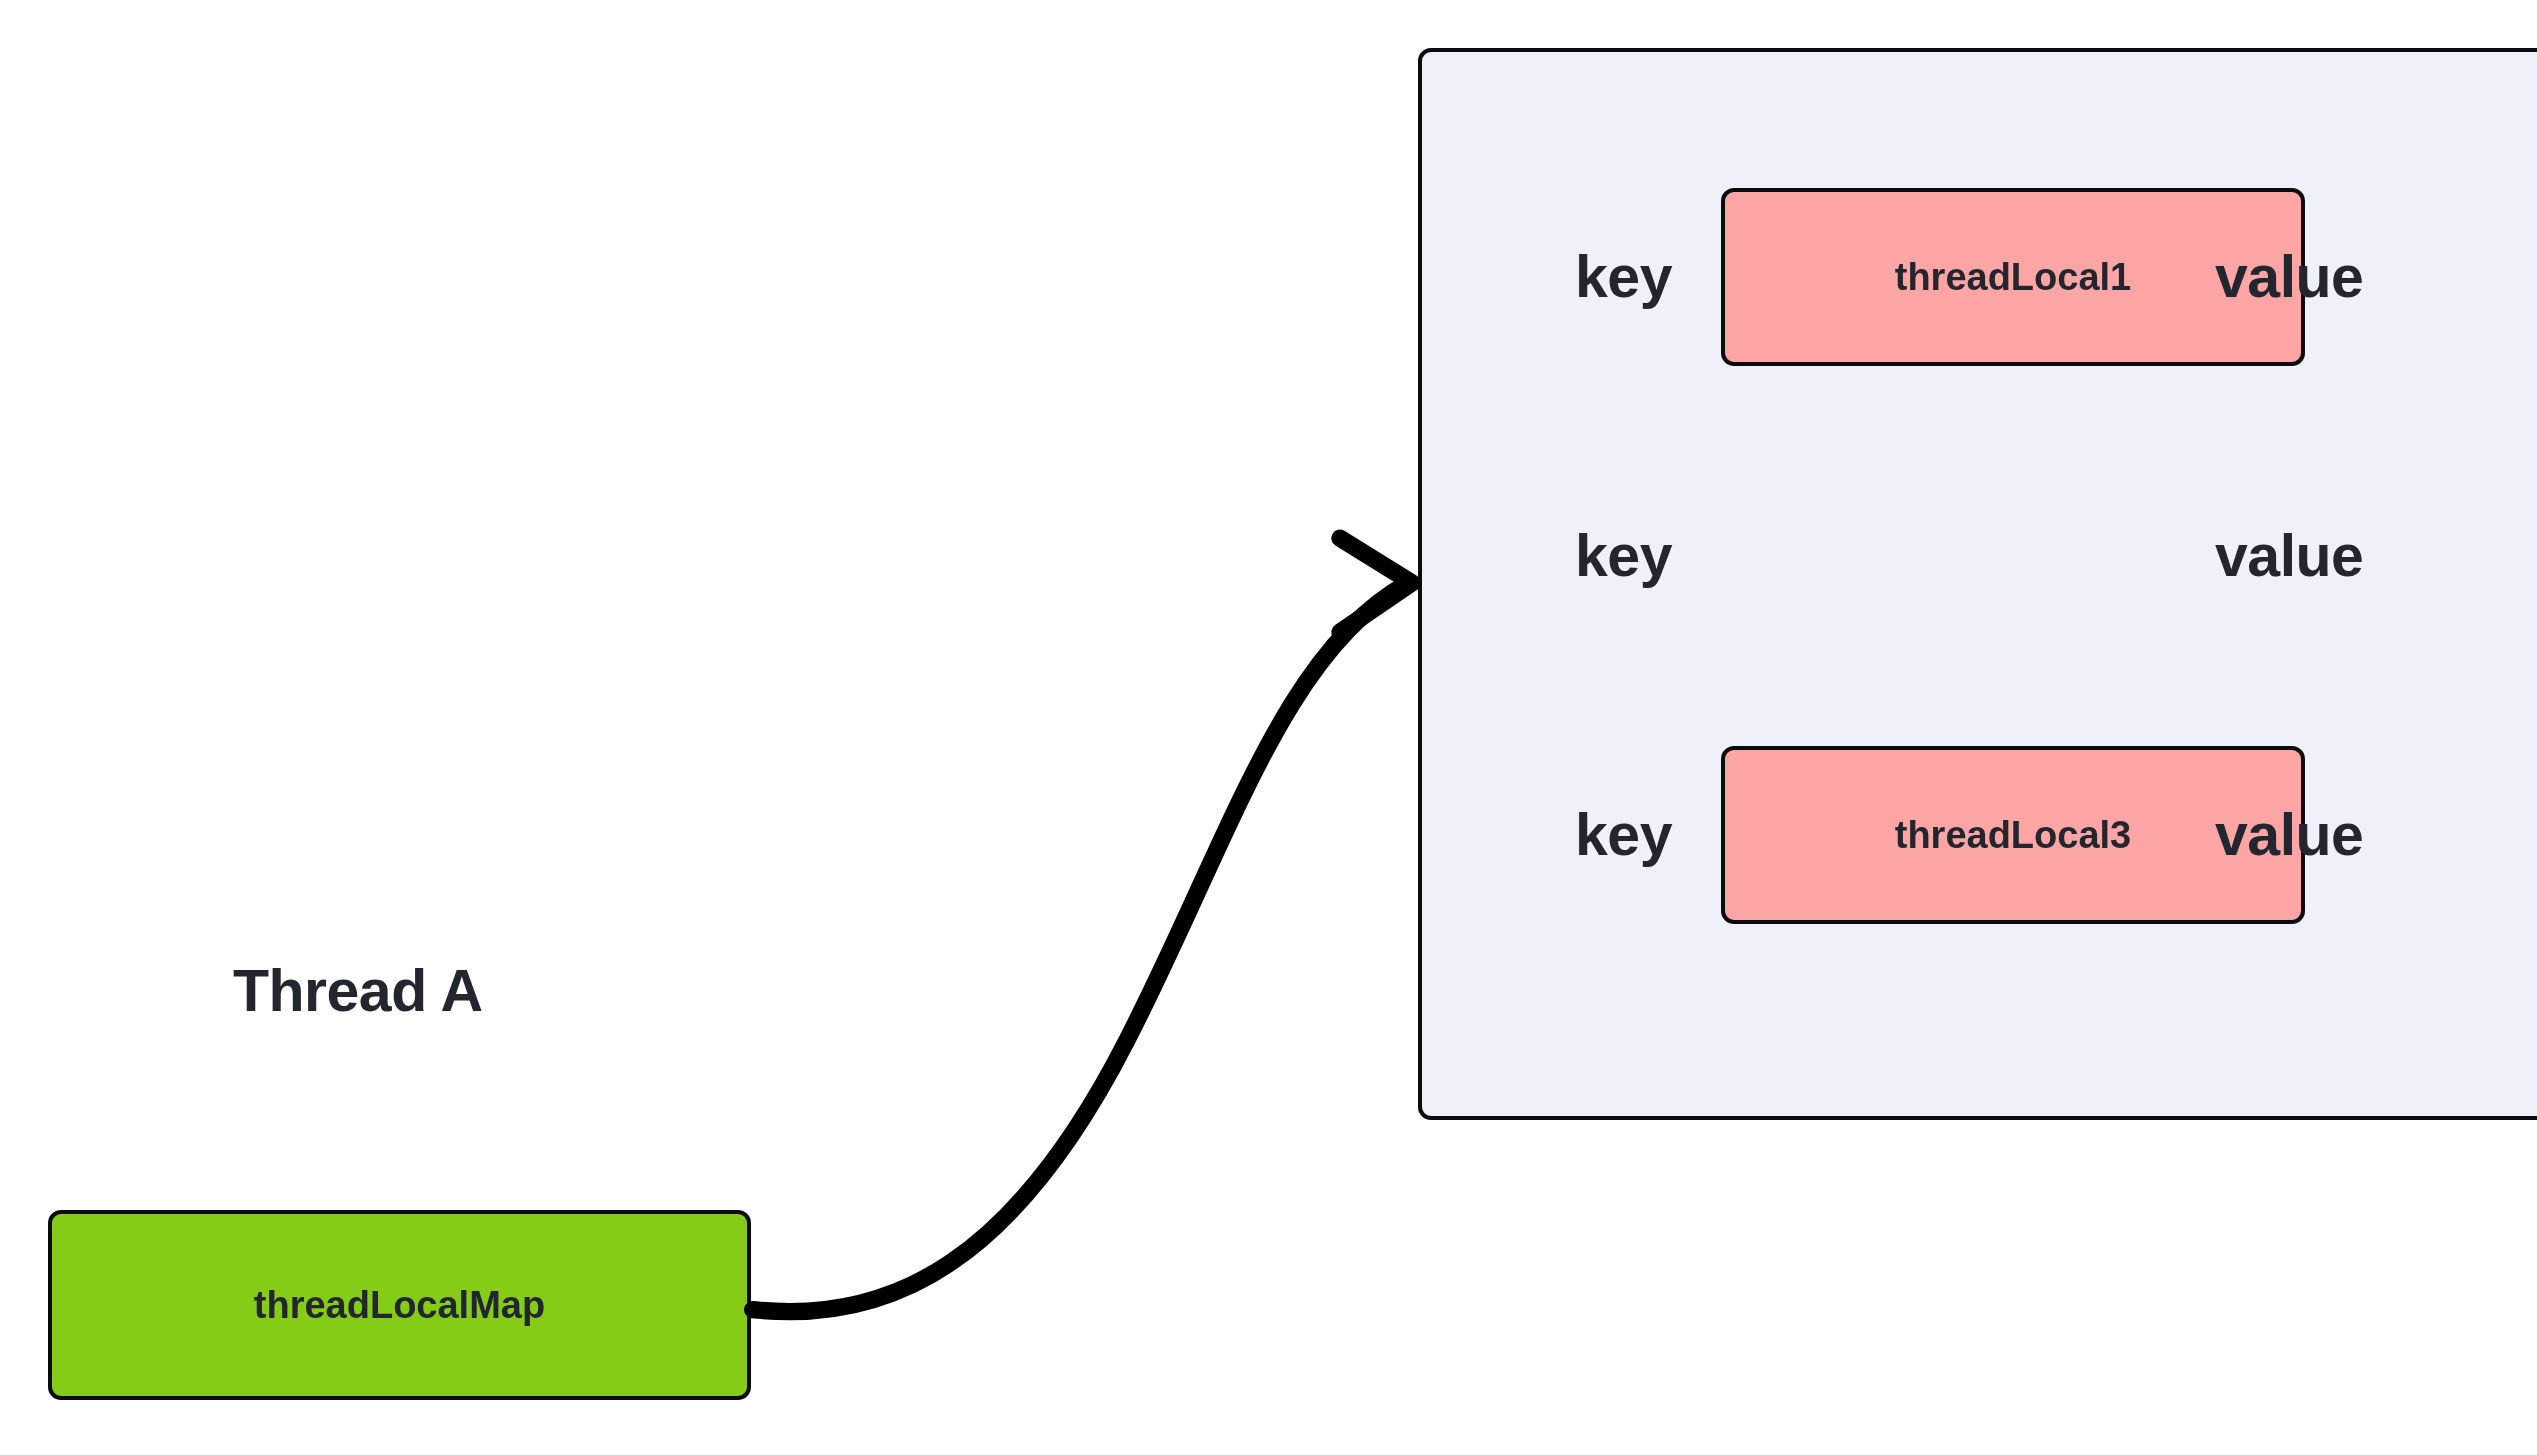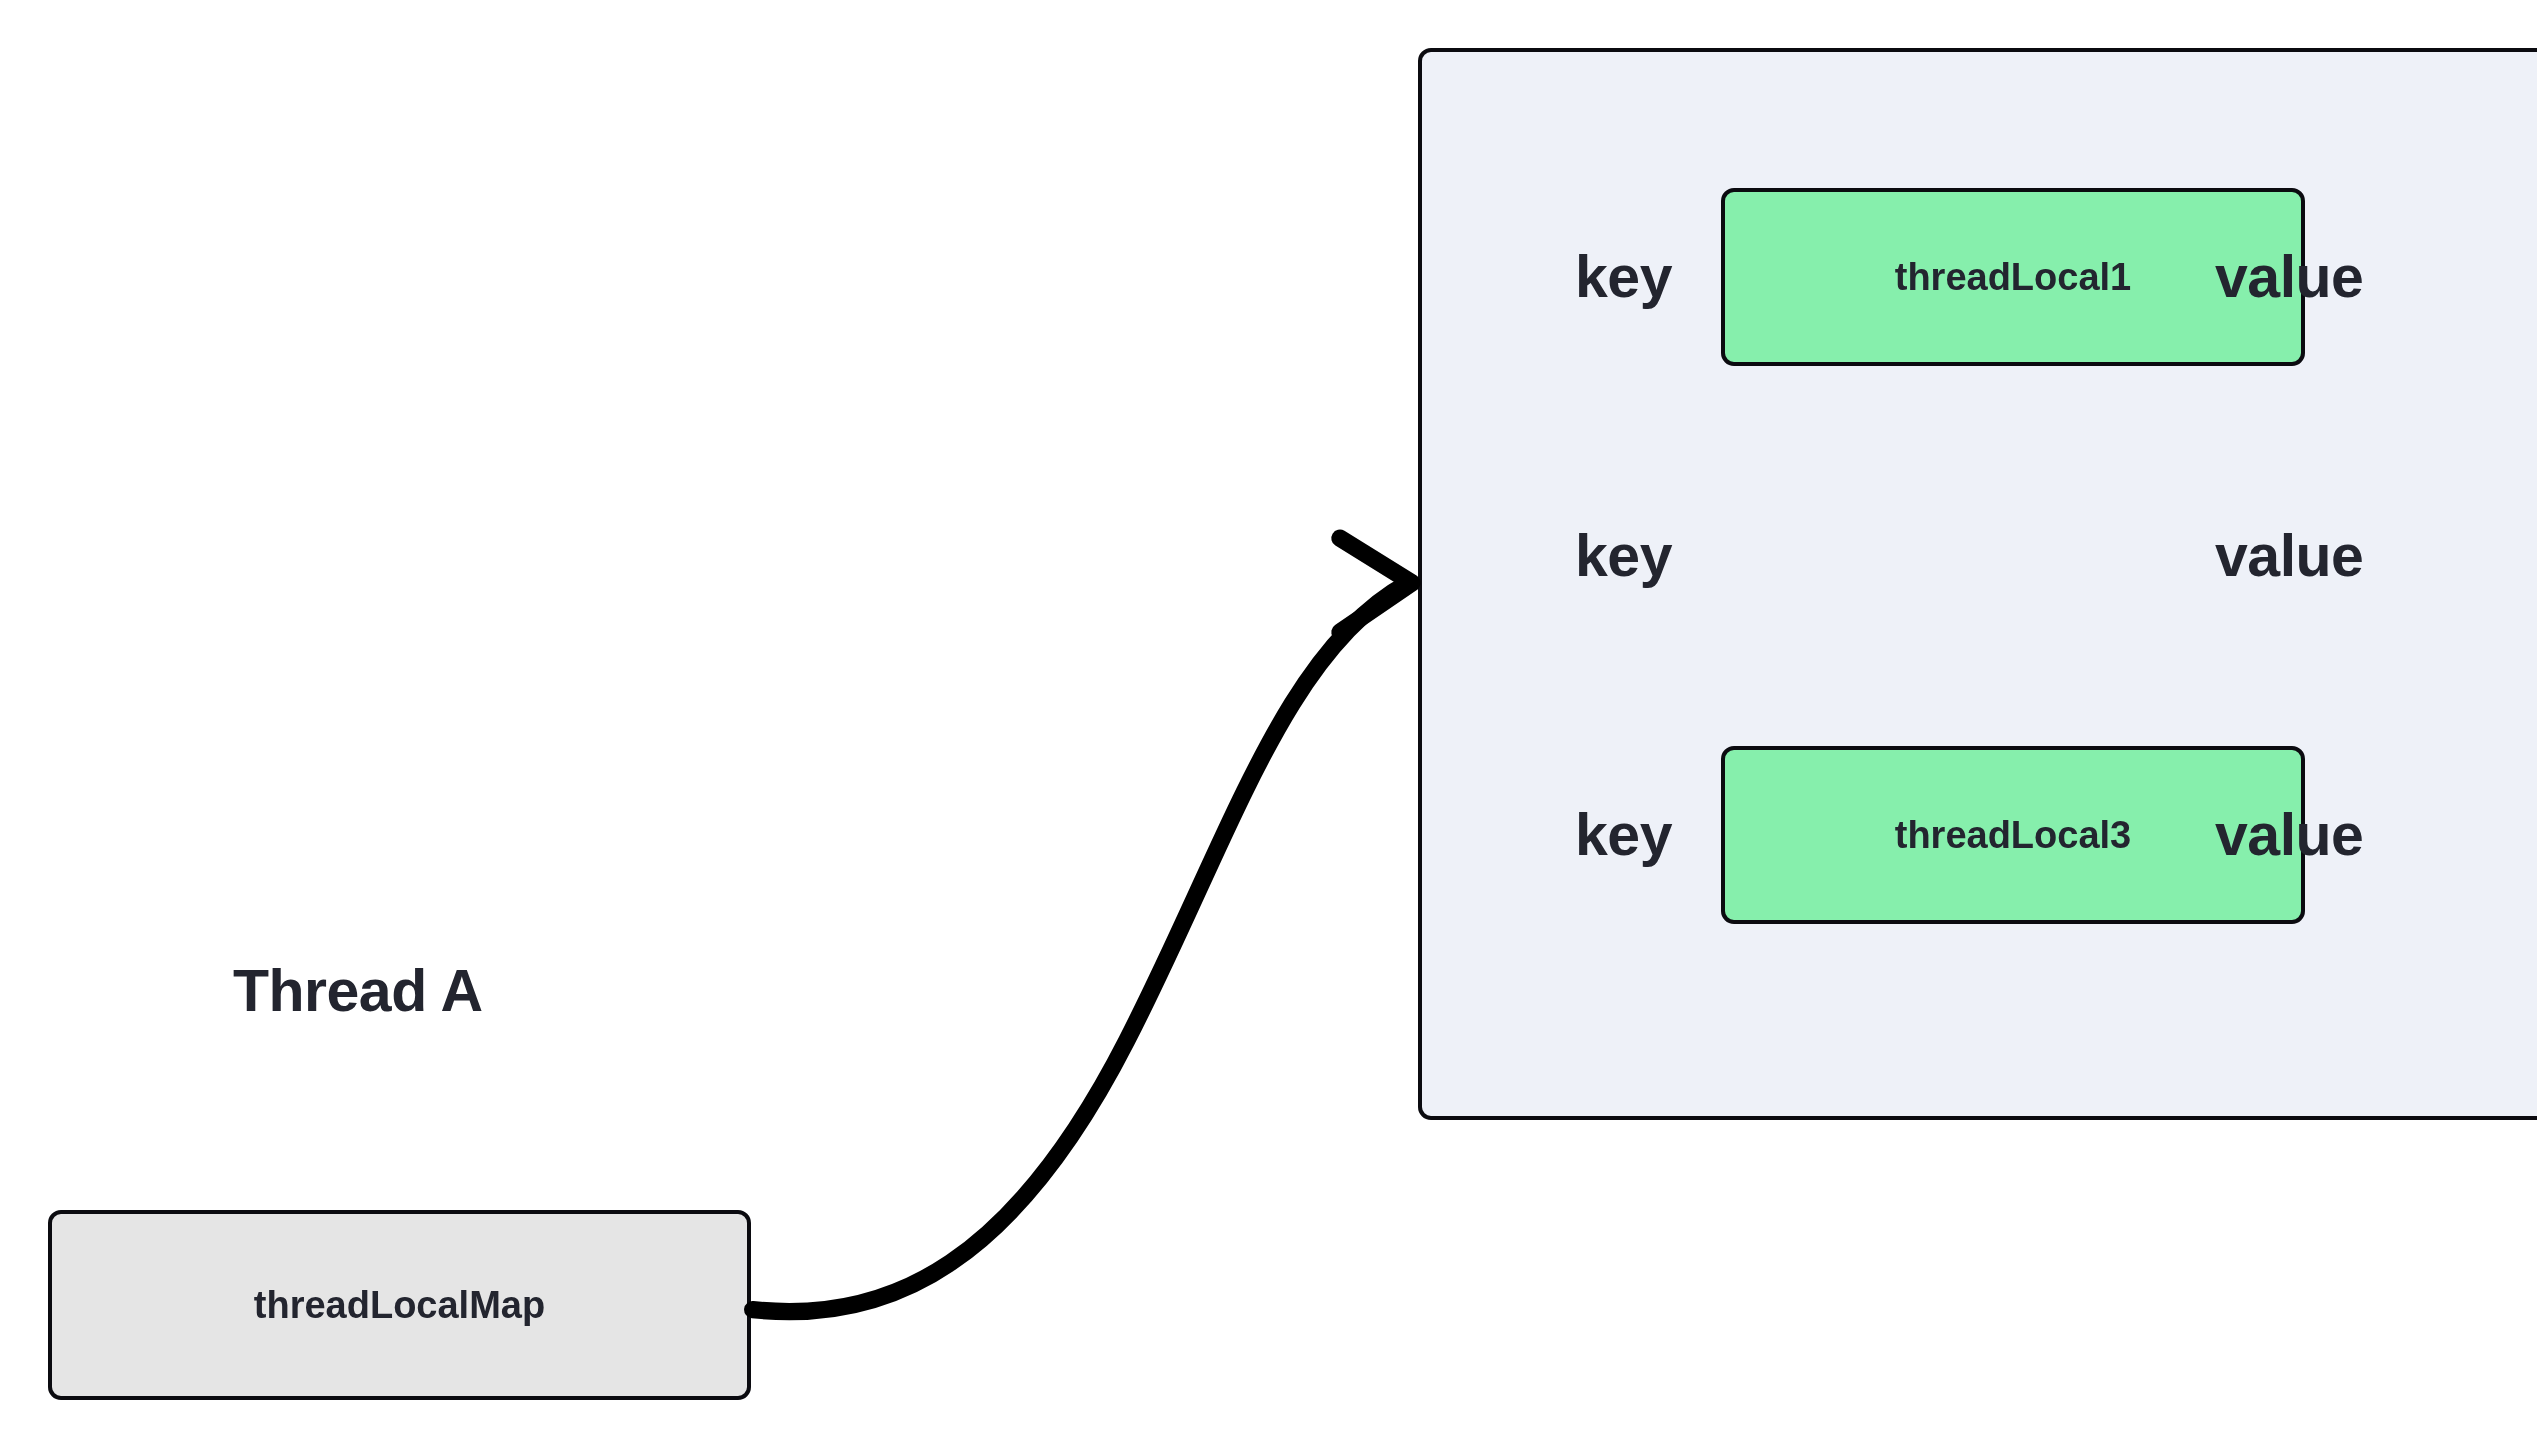--- a/index.html
+++ b/index.html
@@ -49,21 +49,21 @@
     line-height: 1;
     letter-spacing: -0.5px;
     white-space: nowrap;
   }
   .label-key   { left: 105px; margin-left: 48px; }
   .label-value { left: 793px; }
 
   .slot-box {
     position: absolute;
     height: 178px;
-    background: #86efac;
+    background: #fca5a5;
     border: 4.6px solid #0b0b10;
     border-radius: 13px;
     box-sizing: border-box;
     display: flex;
     align-items: center;
     justify-content: center;
   }
   .slot-key   { left: 299px;  width: 584px; }
 
   .slot-text {
@@ -87,21 +87,21 @@
     white-space: nowrap;
   }
 
   
   #map-node {
     position: absolute;
     left: 48px;
     top: 1210px;
     width: 703px;
     height: 190px;
-    background: #e5e5e5;
+    background: #84cc16;
     border: 4.6px solid #0b0b10;
     border-radius: 13px;
     box-sizing: border-box;
     display: flex;
     align-items: center;
     justify-content: center;
   }
   #map-node .slot-text { font-size: 38px; }
 
   

